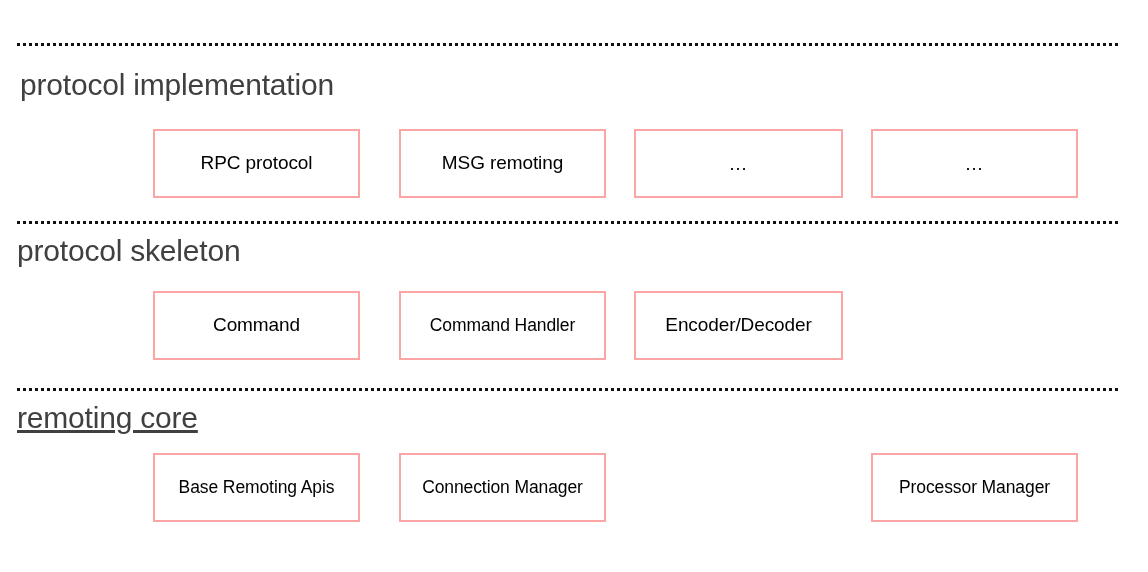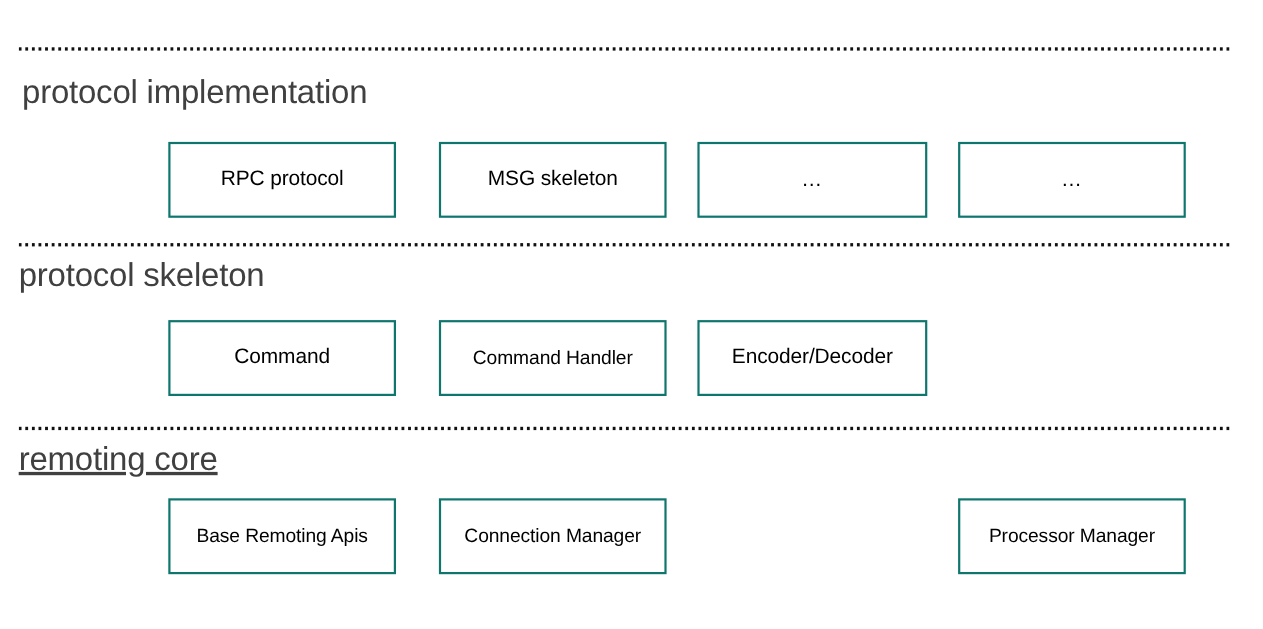--- a/index.html
+++ b/index.html
@@ -45,21 +45,21 @@
     color: #404040;
   }
   .layer-title.t1 { left: 20px; top: 70px; }
   .layer-title.t2 { left: 17px; top: 236px; }
   .layer-title.t3 { left: 17px; top: 403px; text-decoration: underline; }
 
   
   .box {
     position: absolute;
     box-sizing: border-box;
-    border: 2px solid #0f766e;
+    border: 2px solid #fca5a5;
     background: #ffffff;
     display: flex;
     align-items: center;
     justify-content: center;
     text-align: right;
   }
   .box .box-label {
     font-size: 19px;
     font-weight: 400;
     line-height: 1.1;
@@ -93,21 +93,21 @@
 <div id="canvas">
 
   <div class="divider d1"></div>
 
   <div class="layer-title t1">protocol implementation</div>
 
   <div class="box row1 col1">
     <span class="box-label">RPC protocol</span>
   </div>
   <div class="box row1 col2">
-    <span class="box-label">MSG skeleton</span>
+    <span class="box-label">MSG remoting</span>
   </div>
   <div class="box row1 col3 ellipsis">
     <span class="box-label">…</span>
   </div>
   <div class="box row1 col4 ellipsis">
     <span class="box-label">…</span>
   </div>
 
   <div class="divider d2"></div>
 

